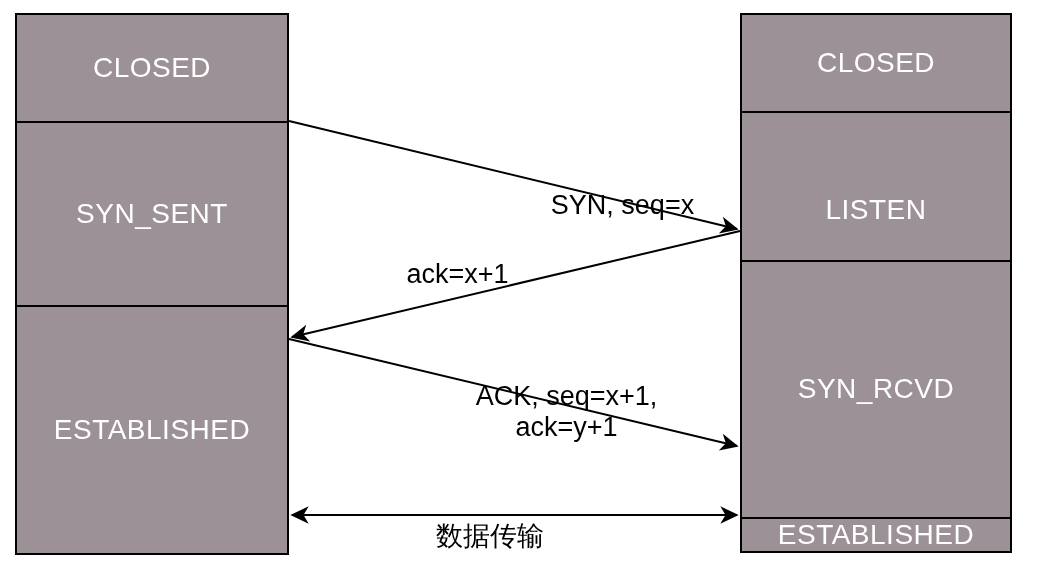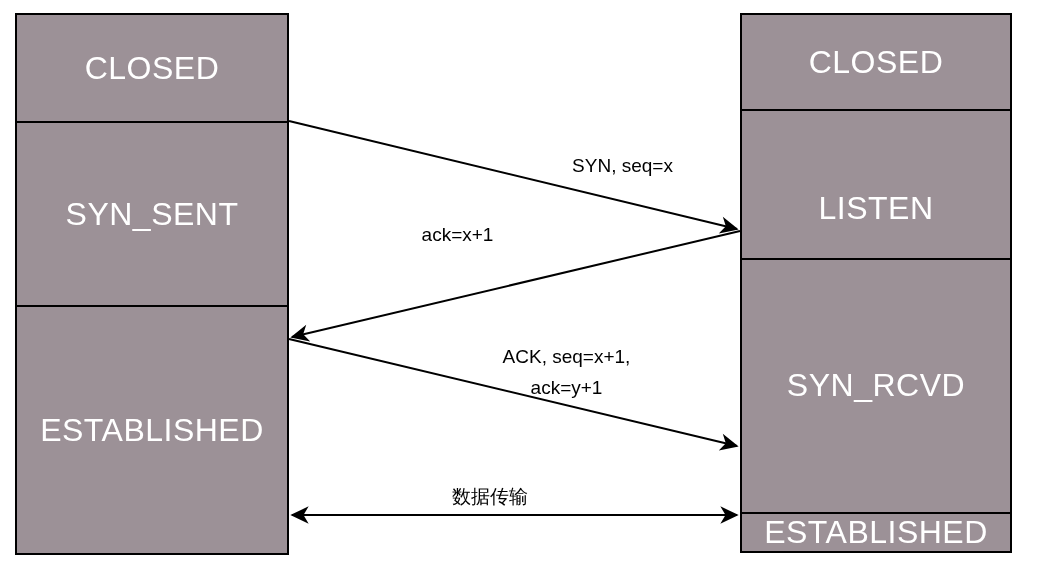--- a/index.html
+++ b/index.html
@@ -22,21 +22,21 @@
     background: var(--box-fill, #9c9197);
     display: flex;
     flex-direction: column;
   }
   .state-cell {
     box-sizing: border-box;
     display: flex;
     align-items: center;
     justify-content: center;
     color: var(--state-text, #ffffff);
-    font-size: 32px;
+    font-size: 28px;
     letter-spacing: 0.5px;
     border-bottom: 2px solid var(--box-border, #000000);
     background: var(--box-fill, #9c9197);
   }
   .state-cell:last-child { border-bottom: none; flex: 1; }
 
   #client-column { left: 15px; top: 13px; width: 274px; height: 542px; }
   #client-column .state-cell:nth-child(1) { height: 108px; }
   #client-column .state-cell:nth-child(2) { height: 184px; }
 
@@ -50,24 +50,25 @@
     pointer-events: none;
   }
   svg.arrow-layer line {
     stroke: var(--arrow-color, #000000);
     stroke-width: 2;
   }
 
   .msg-label {
     position: absolute;
     color: var(--label-text, #000000);
-    font-size: 19px;
+    font-size: 27px;
     line-height: 31px;
     text-align: center;
     white-space: nowrap;
+    margin-top: 40px;
   }
   .msg-label span { display: block; }
 
   #label-syn      { left: 520px; top: 150px; width: 205px; }
   #label-syn-ack  { left: 355px; top: 219px; width: 205px; }
   #label-ack      { left: 464px; top: 341px; width: 205px; }
   #label-data     { left: 390px; top: 481px; width: 200px; }
 </style>
 </head>
 <body>

